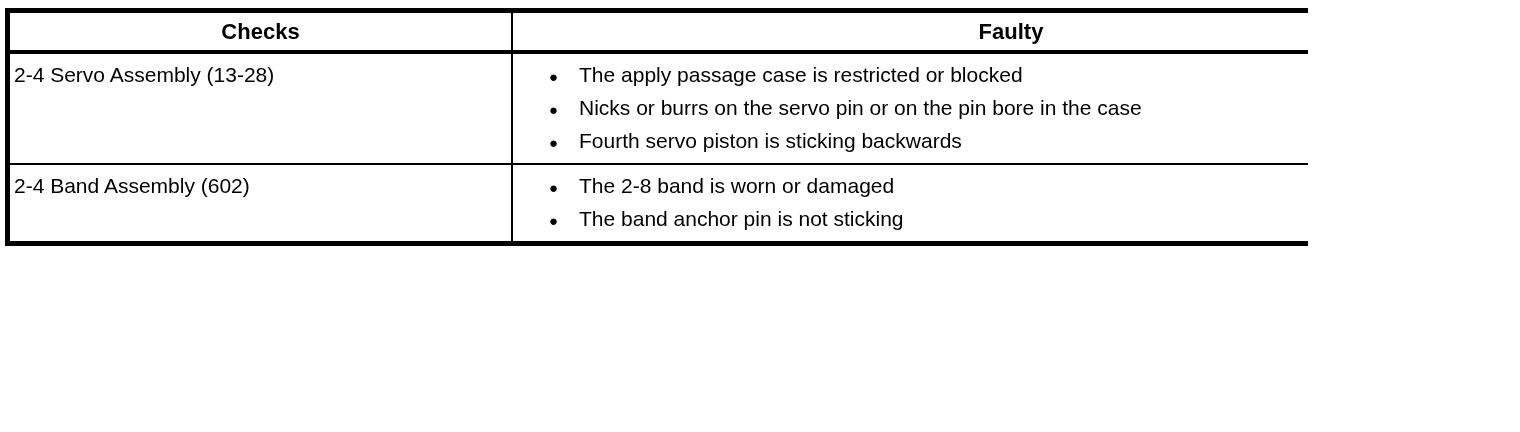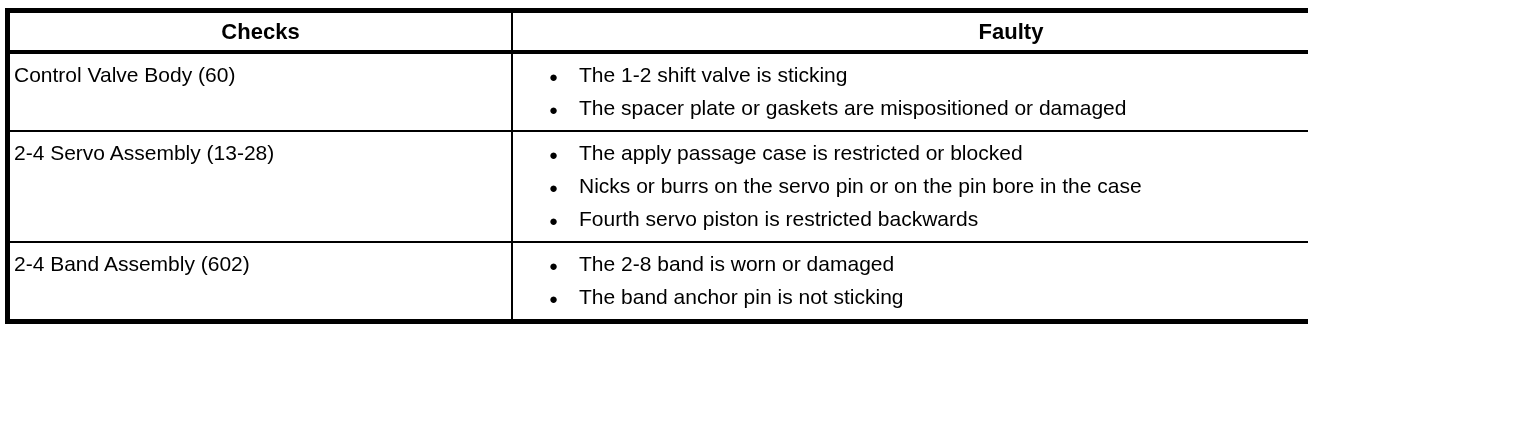--- a/index.html
+++ b/index.html
@@ -79,46 +79,33 @@
 <div class="page">
   <table class="diag">
     <thead>
       <tr>
         <th class="col-checks">Checks</th>
         <th class="col-causes">Faulty</th>
       </tr>
     </thead>
     <tbody>
         <tr>
-          <td class="check-cell">Control Valve Body (60)</td>
-          <td class="causes-cell bulleted">
-            <div class="cause-line">
-              <span class="bullet">●</span>
-              <span class="cause-text">The 1-2 shift valve is sticking</span>
-            </div>
-            <div class="cause-line">
-              <span class="bullet">●</span>
-              <span class="cause-text">The spacer plate or gaskets are mispositioned or damaged</span>
-            </div>
-          </td>
-        </tr>
-        <tr>
           <td class="check-cell">2-4 Servo Assembly (13-28)</td>
           <td class="causes-cell bulleted">
             <div class="cause-line">
               <span class="bullet">●</span>
               <span class="cause-text">The apply passage case is restricted or blocked</span>
             </div>
             <div class="cause-line">
               <span class="bullet">●</span>
               <span class="cause-text">Nicks or burrs on the servo pin or on the pin bore in the case</span>
             </div>
             <div class="cause-line">
               <span class="bullet">●</span>
-              <span class="cause-text">Fourth servo piston is restricted backwards</span>
+              <span class="cause-text">Fourth servo piston is sticking backwards</span>
             </div>
           </td>
         </tr>
         <tr>
           <td class="check-cell">2-4 Band Assembly (602)</td>
           <td class="causes-cell bulleted">
             <div class="cause-line">
               <span class="bullet">●</span>
               <span class="cause-text">The 2-8 band is worn or damaged</span>
             </div>

